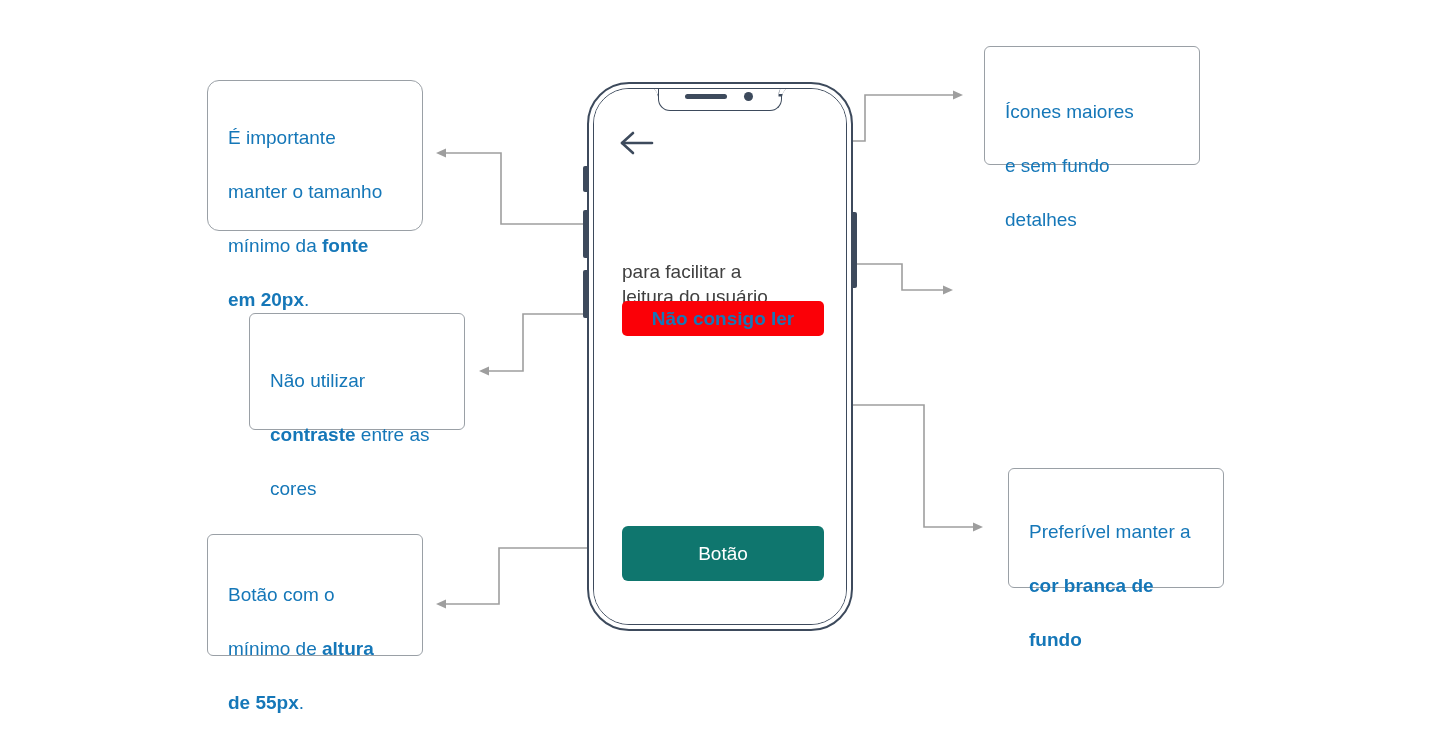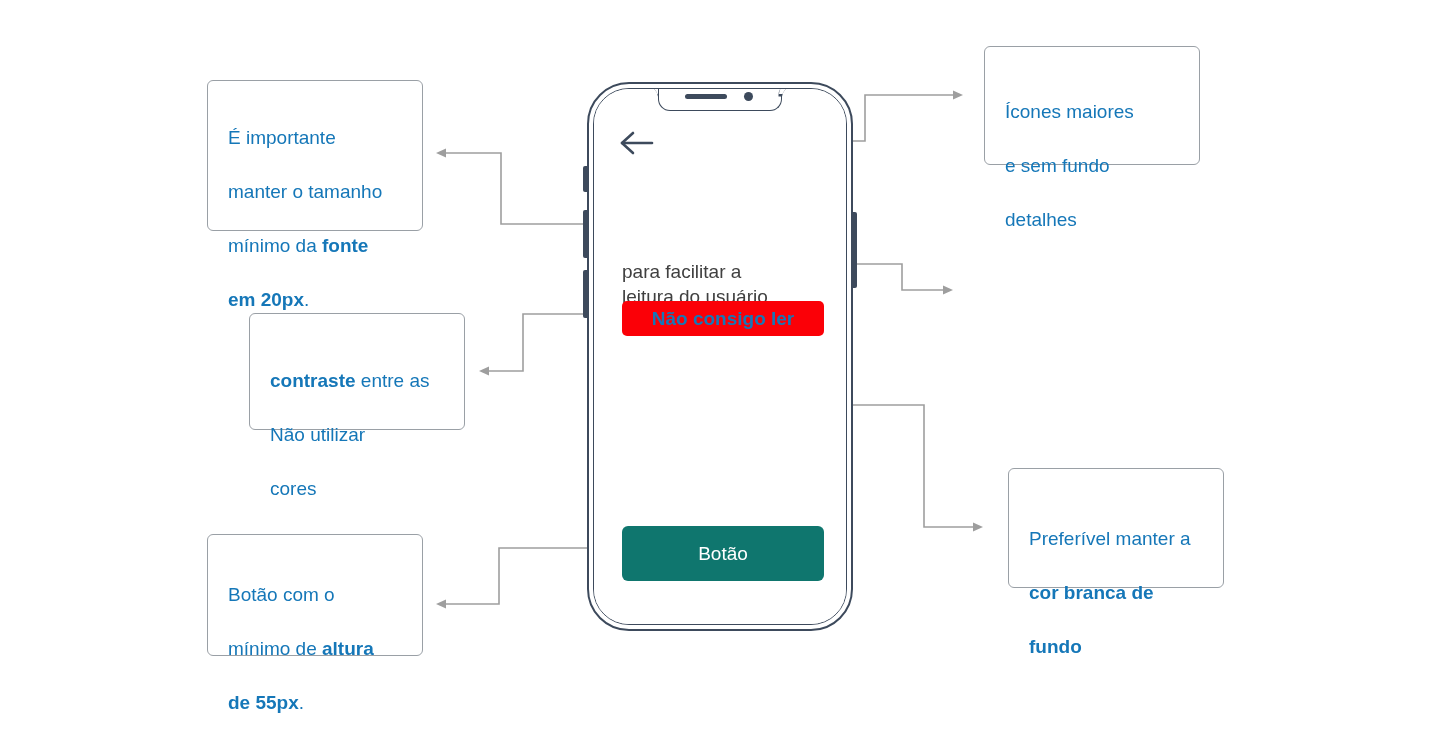--- a/index.html
+++ b/index.html
@@ -41,25 +41,25 @@
     color: #1577b8;
     font-size: 19px;
     line-height: 26px;
     padding: 16px 20px;
     font-family: "Liberation Sans", sans-serif;
   }
   .callout b { font-weight: bold; }
   .callout .txt { display: block; margin-top: 28px; }
 
   
-  #callout-font       { left: 207px; top: 80px;  width: 216px; height: 151px; }
+  #callout-font       { left: 207px; top: 80px;  width: 216px; height: 151px; border-radius: 12px; }
   #callout-icons      { left: 984px; top: 46px;  width: 216px; height: 119px; padding-top: 24px;}
   #callout-helvetica  { left: 964px; top: 236px; width: 216px; height: 92px;  padding-top: 20px;}
   #callout-contraste  { left: 249px; top: 313px; width: 216px; height: 117px; padding-top: 26px;}
-  #callout-branca     { left: 1008px;top: 468px; width: 216px; height: 120px; padding-top: 29px;}
+  #callout-branca     { left: 1008px;top: 468px; width: 216px; height: 120px; padding-top: 22px;}
   #callout-botao      { left: 207px; top: 534px; width: 216px; height: 122px; padding-top: 19px;}
 
   
   #phone {
     position: absolute;
     left: 587px;
     top: 82px;
     width: 266px;
     height: 549px;
   }
@@ -259,22 +259,22 @@
   </div>
 
   <div class="callout" id="callout-icons">
     <span class="txt">Ícones maiores</span>
     <span class="txt">e sem fundo</span>
     <span class="txt">detalhes</span>
   </div>
 
 
   <div class="callout" id="callout-contraste">
+    <span class="txt">Não utilizar</span>
     <span class="txt"><b>contraste</b><span> entre as</span></span>
-    <span class="txt">Não utilizar</span>
     <span class="txt">cores</span>
   </div>
 
   <div class="callout" id="callout-branca">
     <span class="txt">Preferível manter a</span>
     <span class="txt"><b>cor branca de</b></span>
     <span class="txt"><b>fundo</b></span>
   </div>
 
   <div class="callout" id="callout-botao">

